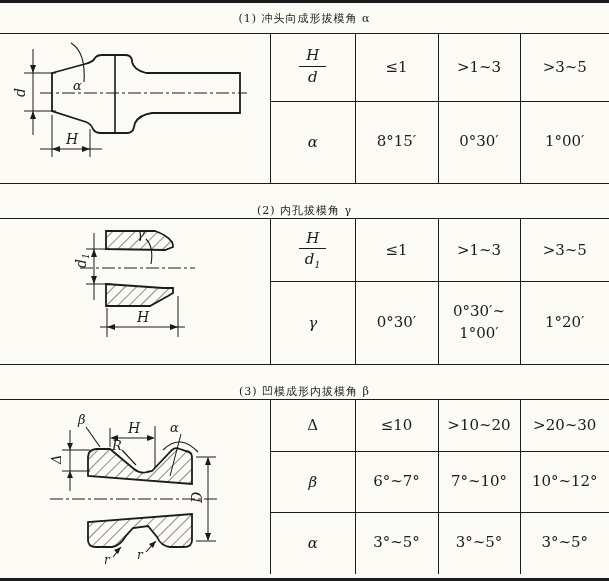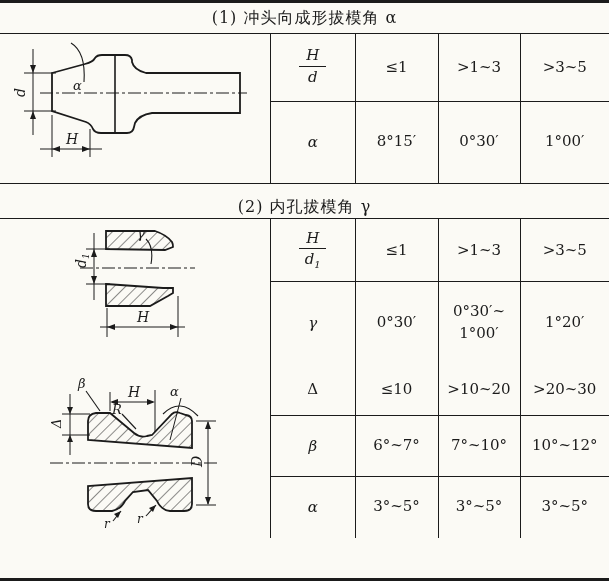--- a/index.html
+++ b/index.html
@@ -3,21 +3,21 @@
 <meta charset="utf-8">
 <style>
   html,body{margin:0;padding:0;background:#9a9a9a;}
   .sheet{
     position:relative;width:609px;height:581px;background:#fbfaf5;
     box-sizing:border-box;border-top:3px solid #1b1b1b;border-bottom:3px solid #1b1b1b;
     font-family:"DejaVu Serif", serif;color:#1b1b1b;overflow:hidden;
   }
   .title-row{
     display:flex;align-items:center;justify-content:center;
-    border-bottom:1.5px solid #1b1b1b;font-size:16px;letter-spacing:1px;
+    border-bottom:1.5px solid #1b1b1b;font-size:11px;letter-spacing:1px;
   }
   .t1{height:30px;}
   .t2,.t3{height:34px;border-top:1.5px solid #1b1b1b;align-items:flex-end;}
   .title-text{white-space:nowrap;font-family:"DejaVu Serif",serif;}
   .body{display:flex;}
   .b1{height:149px;} .b2{height:145px;} .b3{height:174px;}
   .figcell{flex:0 0 270px;width:270px;position:relative;}
   .tblcell{flex:1;border-left:1.5px solid #1b1b1b;}
   table.spec{width:100%;height:100%;border-collapse:collapse;table-layout:fixed;}
   table.spec td{
@@ -162,20 +162,23 @@
 1°00′</td>
             <td class="val">1°20′</td>
           </tr>
         </tbody>
           </table>
       </div>
     </div>
   </div>
 
   <div class="section sec3">
+    <div class="title-row t3">
+      <span class="title-text">(3) 凹模成形内拔模角 β</span>
+    </div>
     <div class="body b3">
       <div class="figcell">
         <svg width="270" height="174" viewBox="0 0 270 174">
           <defs>
             <pattern id="h3" width="8" height="8" patternUnits="userSpaceOnUse" patternTransform="rotate(45)">
               <line x1="0" y1="0" x2="0" y2="8" stroke="#1b1b1b" stroke-width="1"></line>
             </pattern>
           </defs>
 
           <path d="M50,99 H220" stroke="#1b1b1b" stroke-width="1" fill="none" stroke-dasharray="13 3 3 3"></path>

